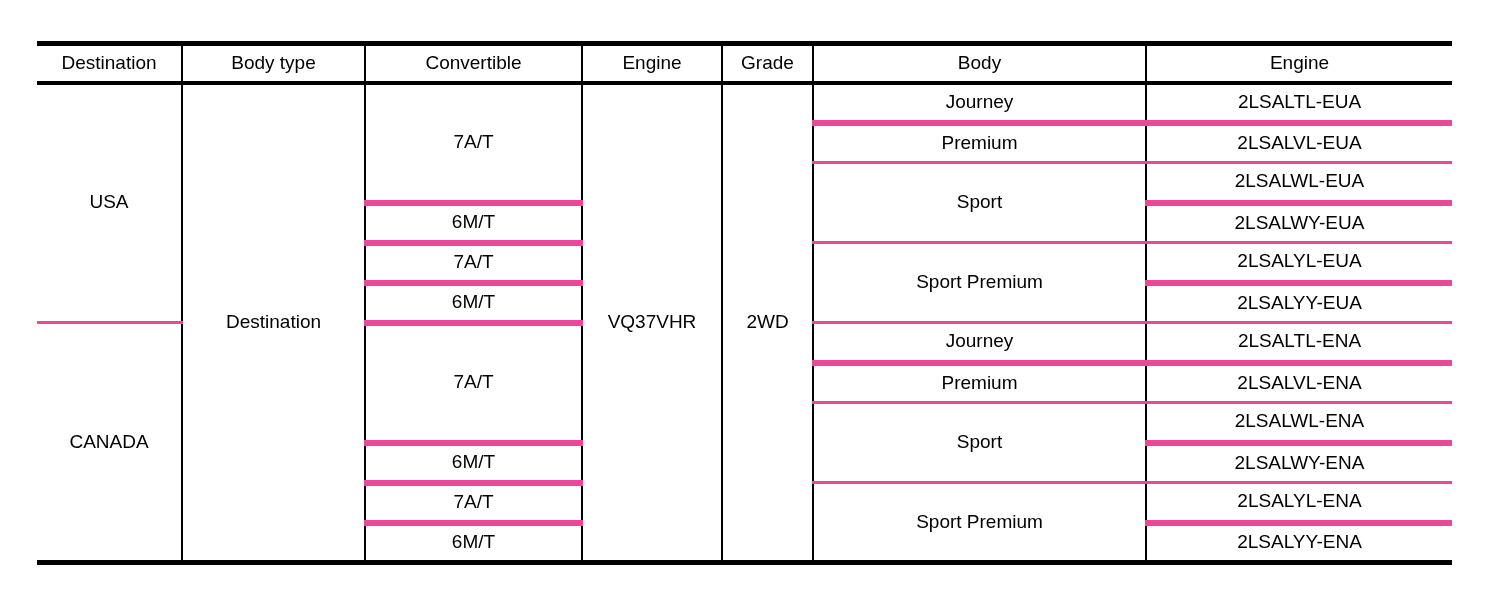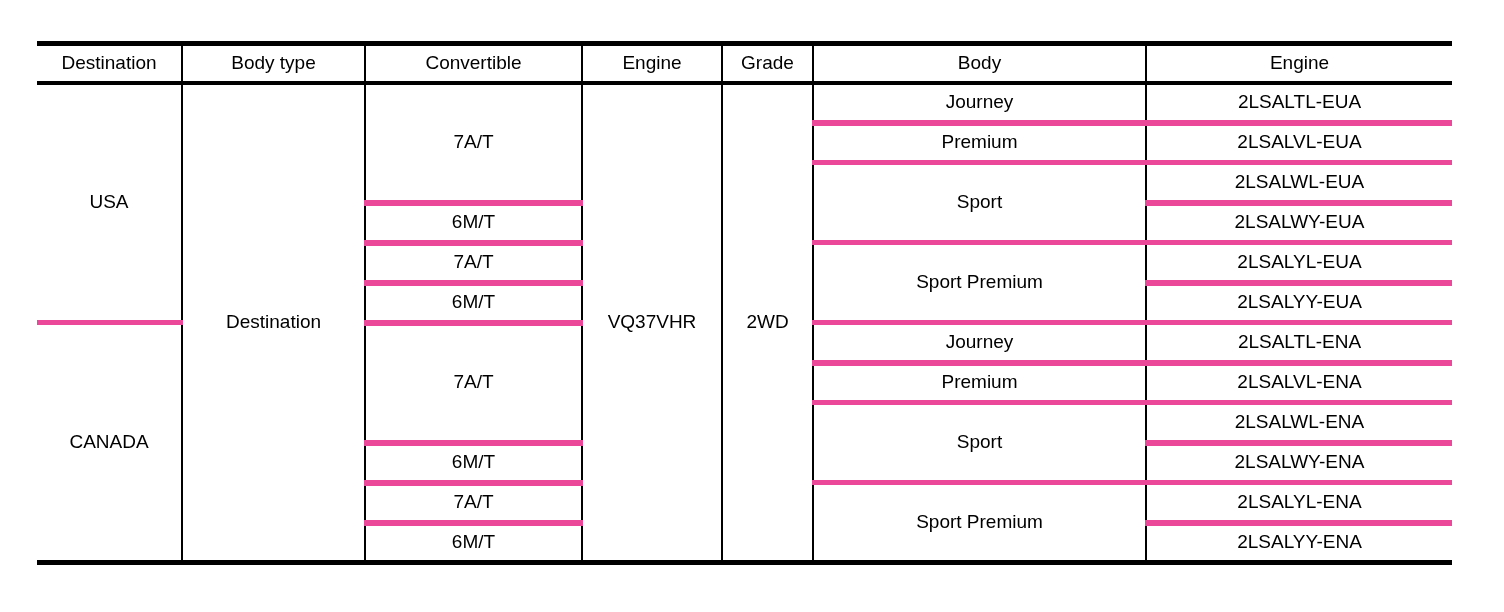--- a/index.html
+++ b/index.html
@@ -36,21 +36,21 @@
     vertical-align:middle;
     padding:0;
     line-height:1.1;
     white-space:nowrap;
   }
   thead tr{height:39px;}
   tbody tr{height:40px;}
   th{border-bottom:4px solid #000;}
   .vl{border-left:2px solid #000;}
   .bb2{border-bottom:6px solid #ec4899;}
-  .bb3{border-bottom:5px solid #ec4899;}
+  .bb3{border-bottom:3px solid #ec4899;}
 </style>
 </head>
 <body>
 
 <div class="page">
   <table class="spec">
     <colgroup>
       <col class="c-dest">
         <col class="c-body">
         <col class="c-trans">

